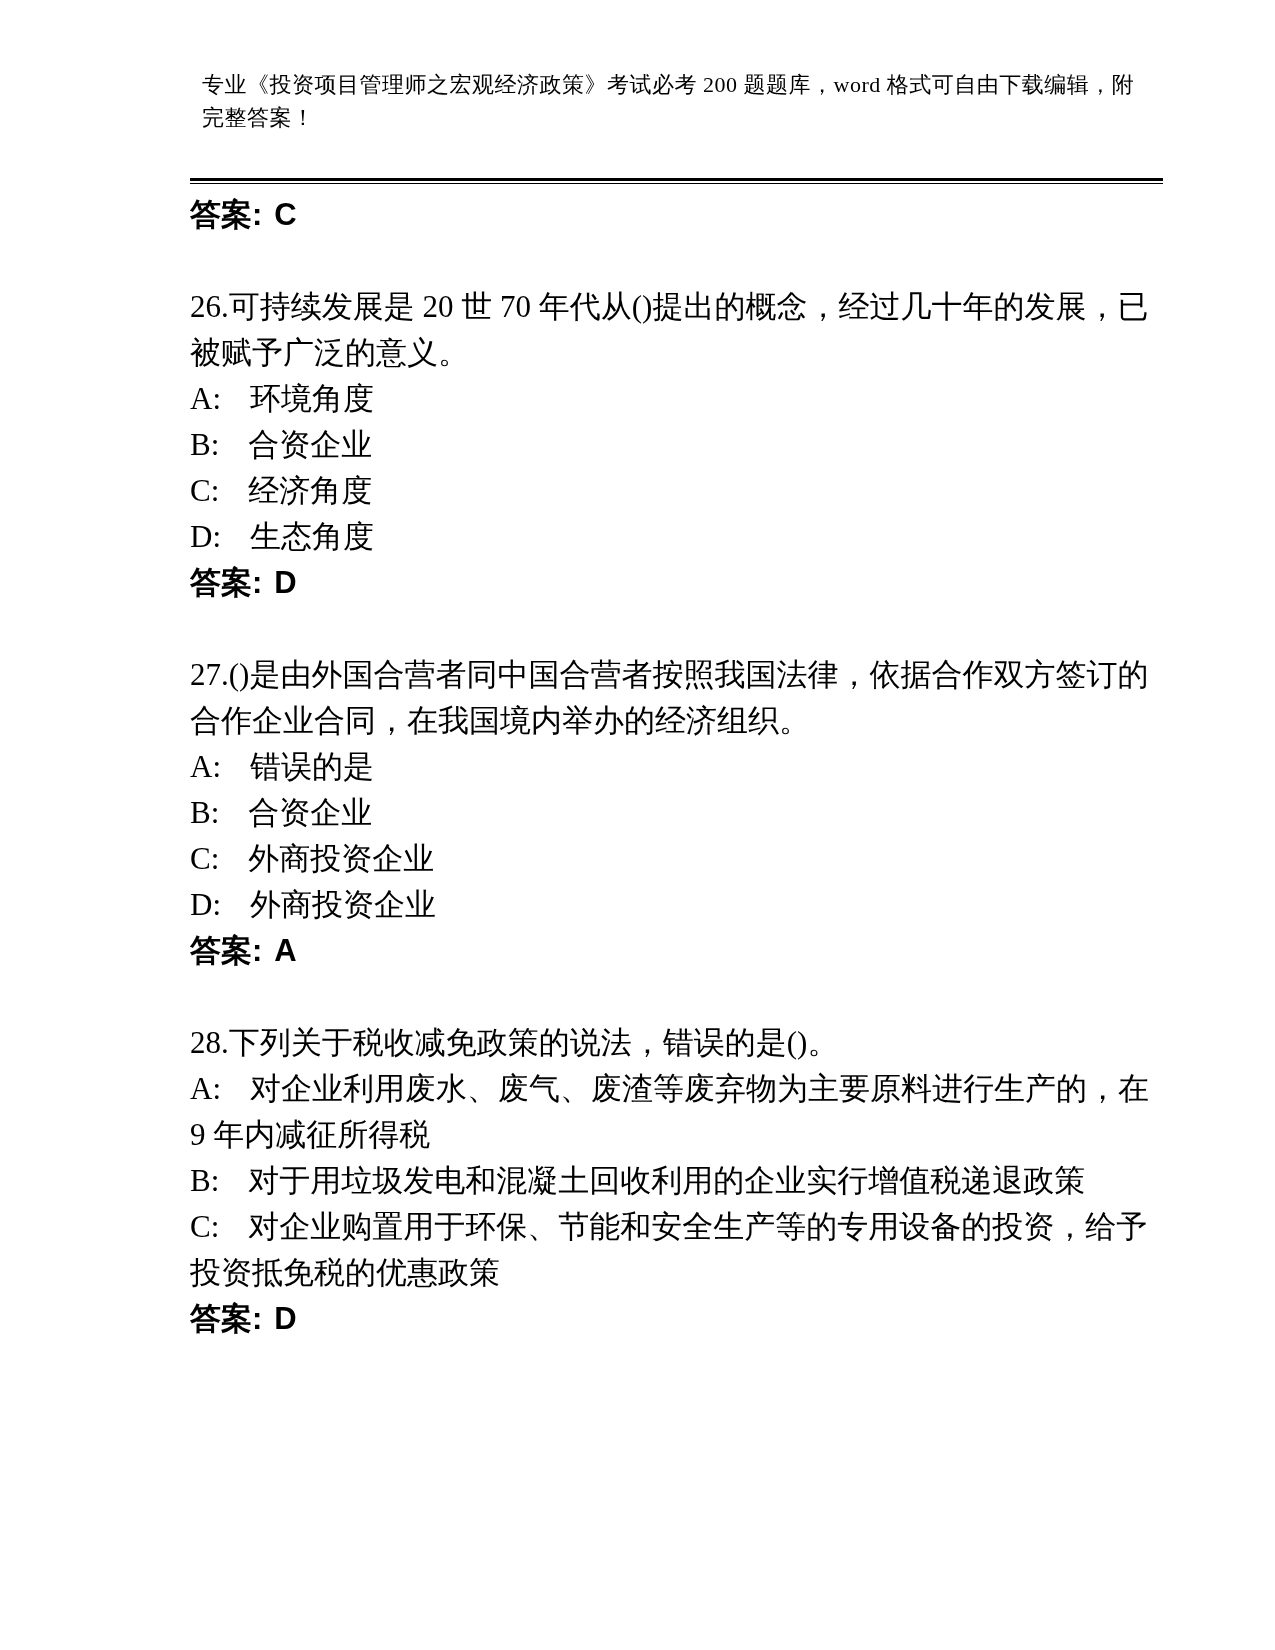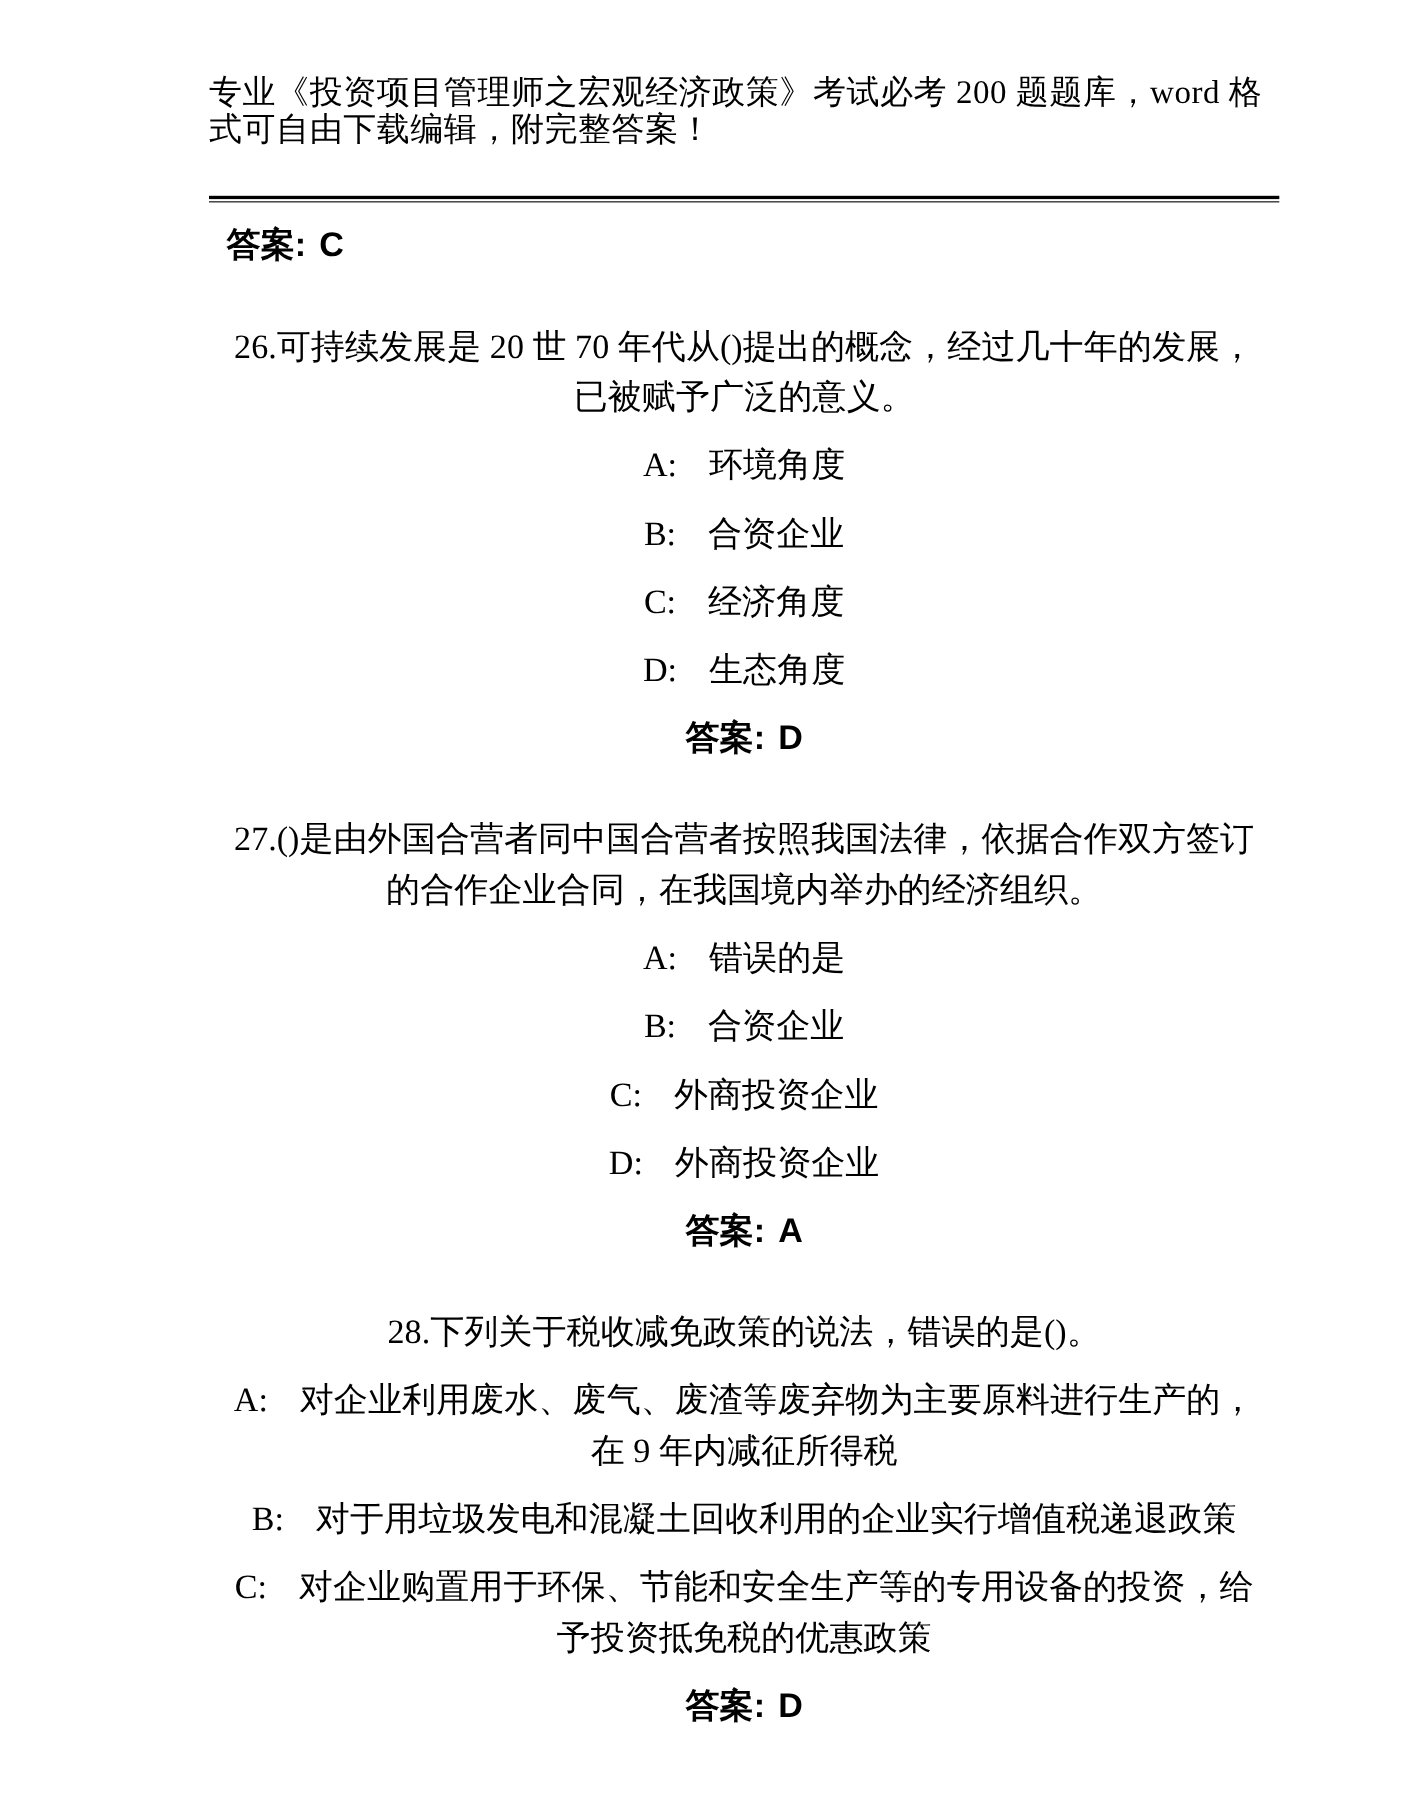--- a/index.html
+++ b/index.html
@@ -14,43 +14,42 @@
     background: #ffffff;
     color: #000000;
     font-family: "Liberation Serif", "DejaVu Serif", serif;
     overflow: hidden;
   }
   
   .doc-header {
     margin: 68px 112px 0 190px;
   }
   .doc-header-text {
-    margin: 0;
-    font-size: 30px;
+    margin: 12px;
+    font-size: 22px;
     line-height: 33px;
     letter-spacing: 0.5px;
   }
   .doc-header-rule {
     margin-top: 44px;
     height: 2px;
     border-top: 3px solid #000000;
     border-bottom: 1px solid #000000;
   }
   
   .doc-body {
     margin: 8px 112px 0 190px;
   }
   .doc-body p {
-    margin: 16px;
+    margin: 0;
     font-size: 31px;
     line-height: 46px;
   }
   .question-block {
     margin-top: 46px;
-    text-align: center;
   }
   .option-line .option-text {
     margin-left: 29px;
   }
   .answer-line {
     font-family: "Liberation Sans", "DejaVu Sans", sans-serif;
     font-weight: bold;
   }
   .answer-line .answer-value {
     margin-left: 12px;

